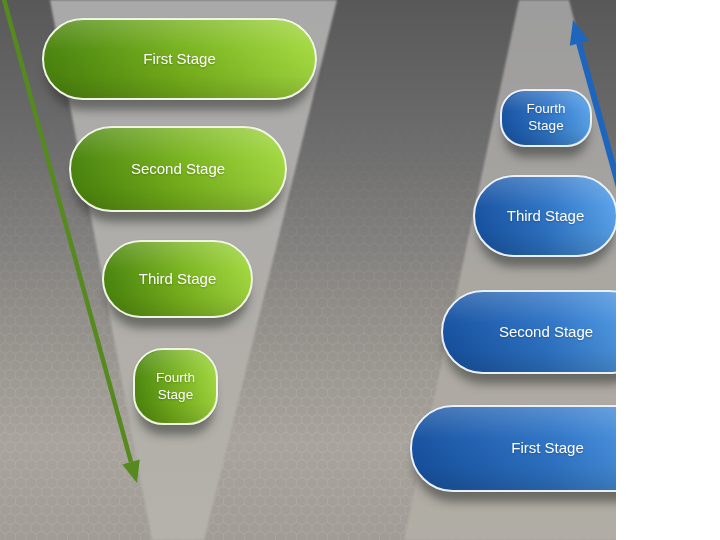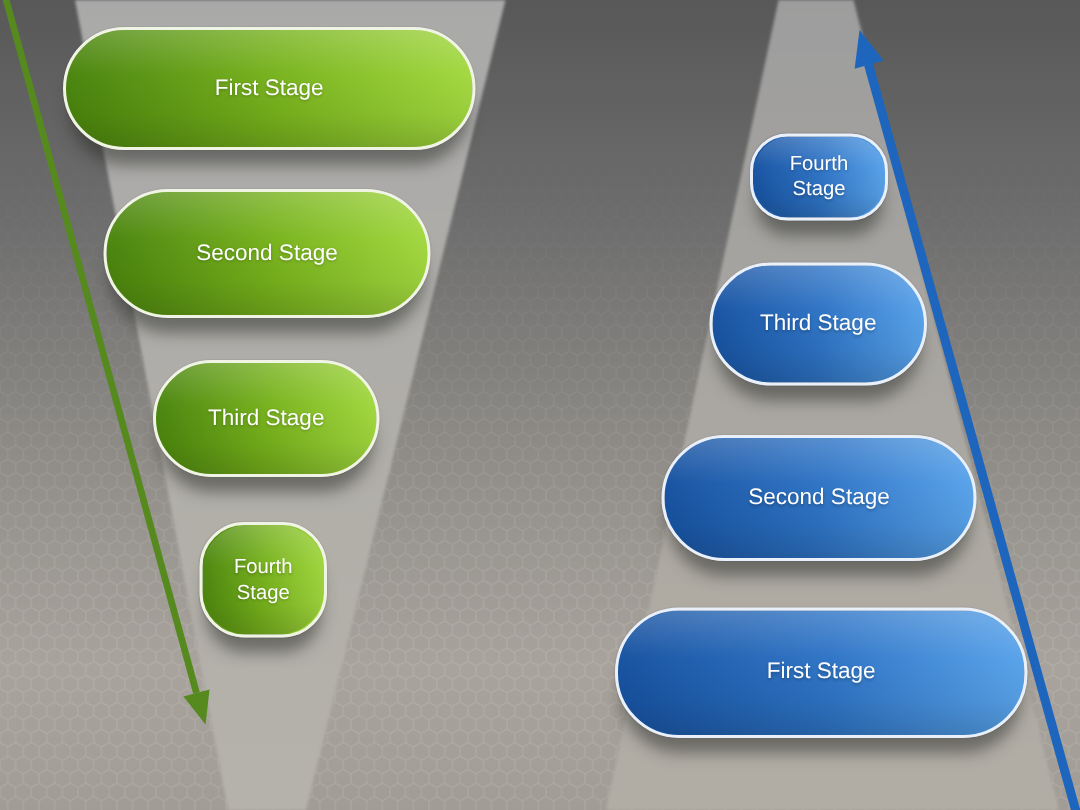--- a/index.html
+++ b/index.html
@@ -1,20 +1,20 @@
 <!DOCTYPE html>
 <html style="--green-dark: #47820c; --green-light: #a4da40; --green-arrow: #568a1e; --blue-dark: #15509f; --blue-light: #5aa5ec; --blue-arrow: #1e65bd; --bg-top: #585858; --bg-bottom: #a8a39c;"><head>
 <meta charset="utf-8">
 <style>
   html, body { margin: 0; padding: 0; }
   body { font-family: "Liberation Sans", "DejaVu Sans", sans-serif; }
 
   .slide {
     position: relative;
-    width: 720px;
+    width: 616px;
     height: 540px;
     overflow: hidden;
     background: linear-gradient(to bottom,
       var(--bg-top, #585858) 0%,
       #6e6e6e 28%,
       #918e89 58%,
       var(--bg-bottom, #a8a39c) 82%,
       #a19c95 100%);
   }
 

